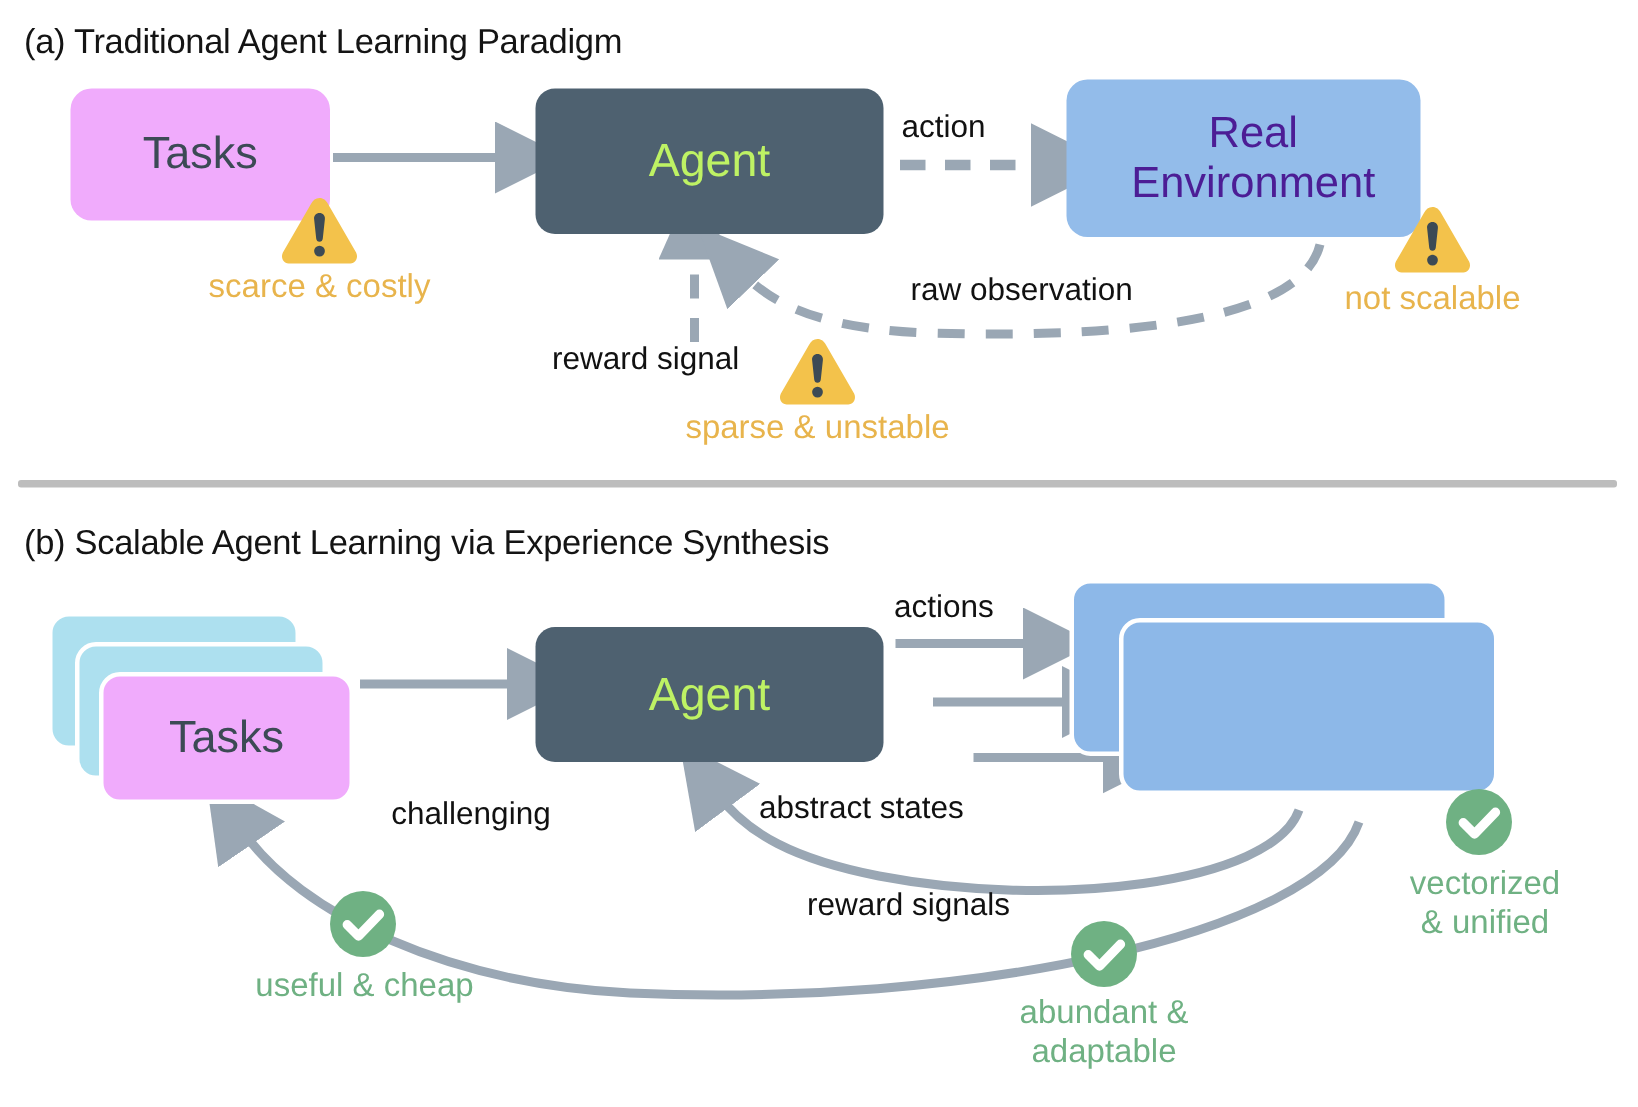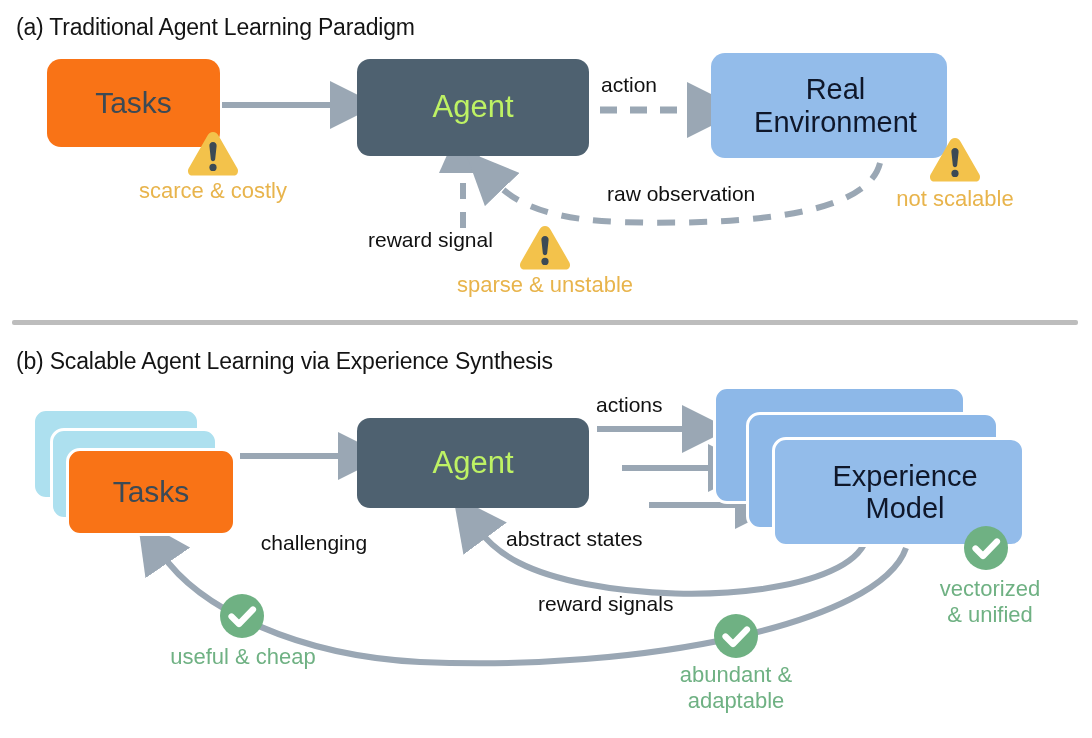--- a/index.html
+++ b/index.html
@@ -42,35 +42,35 @@
   .node {
     box-sizing: border-box;
     display: flex;
     align-items: center;
     justify-content: center;
     text-align: center;
     line-height: 1.12;
     border-radius: 14px;
   }
   .node-tasks {
-    background: #f97316;
+    background: #f0abfc;
     color: #3c4a55;
     font-size: 30px;
     text-align: right;
   }
   .node-agent {
     background: #4e6170;
     color: #bef264;
     font-size: 31px;
     border-radius: 13px;
     justify-content: center;
   }
   .node-env {
     background: #93bcea;
-    color: #0f172a;
+    color: #4c1d95;
     font-size: 29px;
     padding-left: 13px;
   }
   .card-stack-item {
     border-radius: 14px;
   }
   .card-tasks-back { background: #ade0ef; border: 3px solid #ffffff; }
   .card-env-back   { background: #8db8e8; border: 3px solid #ffffff; }
 
   
@@ -219,24 +219,20 @@
   <div class="abs node node-tasks" style="left:66px; top:448px; width:170px; height:88px; border:3px solid #ffffff;">
     <span>Tasks</span>
   </div>
 
   <div class="abs node node-agent" style="left:357px; top:418px; width:232px; height:90px;">
     <span>Agent</span>
   </div>
 
   <div class="abs card-stack-item card-env-back" style="left:713px; top:386px; width:247px; height:112px;"></div>
   <div class="abs card-stack-item card-env-back" style="left:746px; top:412px; width:247px; height:112px;"></div>
-  <div class="abs node node-env" style="left:772px; top:437px; width:253px; height:110px; flex-direction:column; border:3px solid #ffffff;">
-    <span>Experience</span>
-    <span>Model</span>
-  </div>
 
   <div class="abs edge-label" style="left:596px; top:393px;">actions</div>
 
   <div class="abs edge-label" style="left:224px; top:531px; width:180px;">
     <div>challenging</div>
   </div>
 
   <div class="abs edge-label" style="left:538px; top:592px;">reward signals</div>
 
   <div class="abs edge-label" style="left:506px; top:527px;">abstract states</div>

